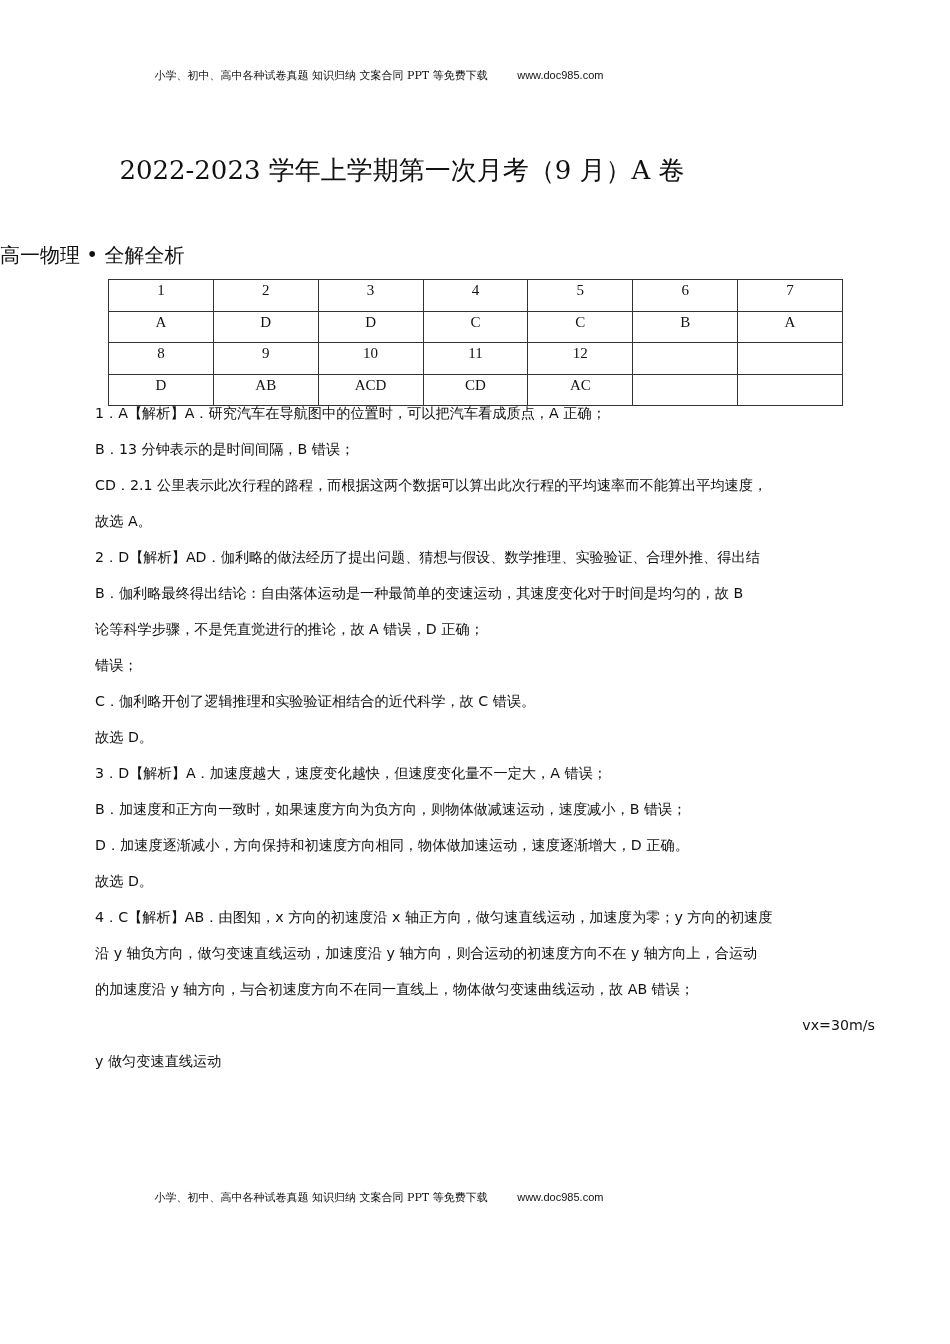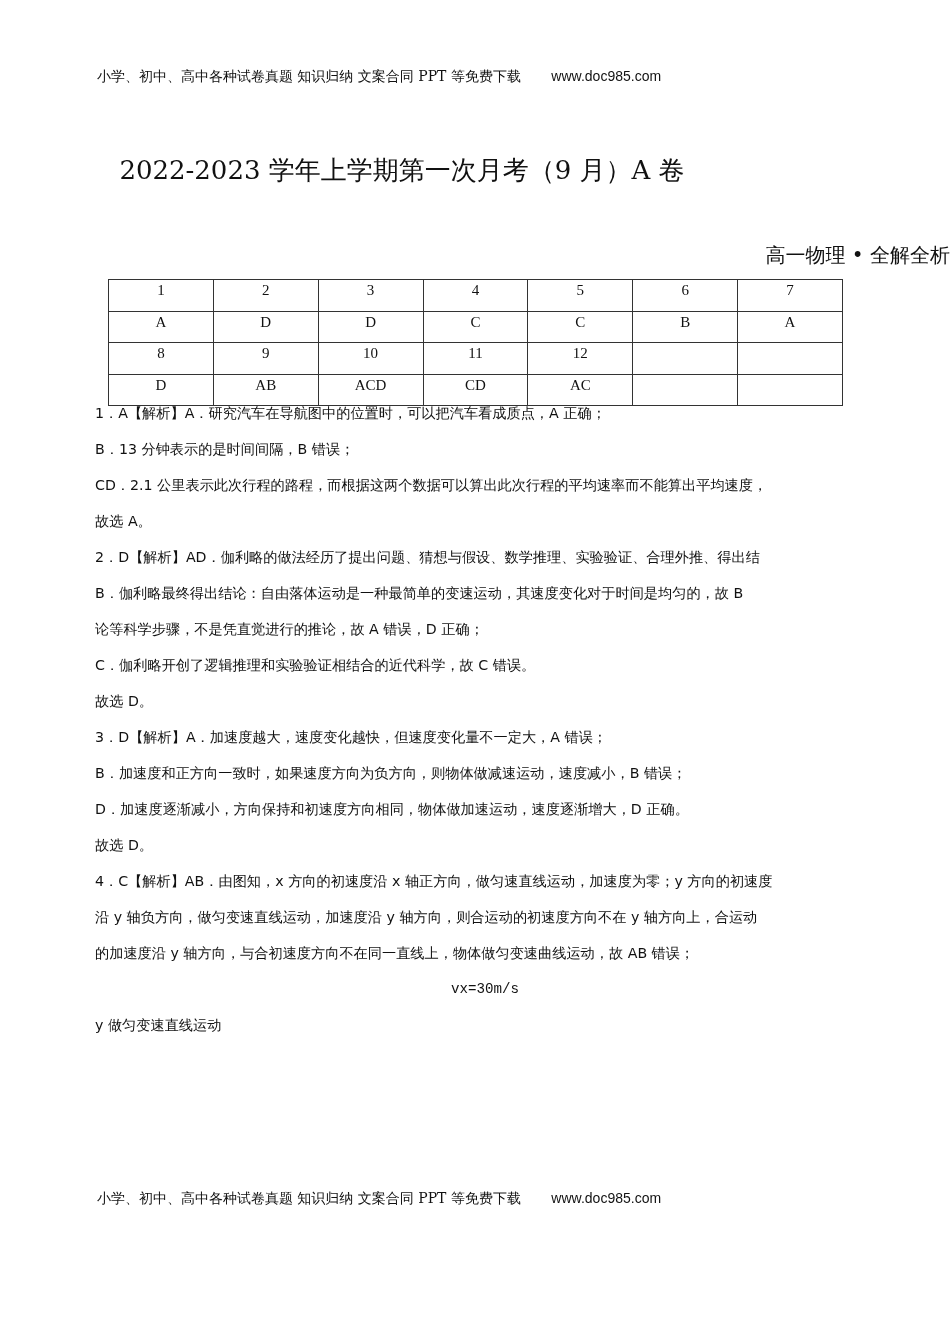--- a/index.html
+++ b/index.html
@@ -2,48 +2,48 @@
 <html><head>
   <meta charset="utf-8">
   <style>
     html, body { margin: 0; padding: 0; background: #ffffff; }
     body {
       width: 950px; height: 1344px; position: relative; overflow: hidden;
       font-family: "DejaVu Sans", sans-serif; color: #111;
     }
     .header, .footer {
       position: absolute; left: 0; width: 758px; text-align: center;
-      font-size: 14px; color: #111; font-family: "DejaVu Serif", serif;
+      font-size: 11px; color: #111; font-family: "DejaVu Serif", serif;
     }
     .header { top: 68px; }
     .footer { top: 1190px; }
     .header .url, .footer .url { margin-left: 26px; font-family: "Liberation Sans", sans-serif; }
     .title {
       position: absolute; top: 153px; left: 0; width: 804px; text-align: center;
       font-family: "DejaVu Serif", serif; font-size: 26px; font-weight: 500; letter-spacing: 0px;
     }
     .subtitle {
-      position: absolute; top: 242px; left: 0; width: 950px; text-align: right;
+      position: absolute; top: 242px; left: 0; width: 950px; text-align: left;
       font-family: "DejaVu Serif", serif; font-size: 20px;
     }
     table.answers {
       position: absolute; top: 279px; left: 108px; width: 735px;
       border-collapse: collapse; table-layout: fixed;
       font-family: "Liberation Serif", serif; font-size: 15px;
     }
     table.answers td {
       border: 1px solid #333; height: 28.5px; text-align: center; vertical-align: top;
       padding: 2px 0 0 0;
     }
     .body-text {
       position: absolute; left: 87px; width: 780px;
       font-family: "DejaVu Sans", sans-serif; font-size: 14.2px; line-height: 36px; margin-left: 8px;
     }
     .para { white-space: nowrap; height: 36px; }
-    .center { text-align: center; font-family: Liberation Mono, monospace; }
+    .center { text-align: right; }
   </style>
 </head>
 <body>
 
 <div class="header">
   <span>小学、初中、高中各种试卷真题  知识归纳  文案合同  PPT 等免费下载</span>
   <span class="url">www.doc985.com</span>
 </div>
 
 <div class="title">2022-2023 学年上学期第一次月考（9 月）A 卷</div>
@@ -91,20 +91,21 @@
 </table>
 
 <div class="body-text" style="top: 395px;">
   <div class="para">1．A【解析】A．研究汽车在导航图中的位置时，可以把汽车看成质点，A 正确；</div>
   <div class="para">B．13 分钟表示的是时间间隔，B 错误；</div>
   <div class="para">CD．2.1 公里表示此次行程的路程，而根据这两个数据可以算出此次行程的平均速率而不能算出平均速度，</div>
   <div class="para">故选 A。</div>
   <div class="para">2．D【解析】AD．伽利略的做法经历了提出问题、猜想与假设、数学推理、实验验证、合理外推、得出结</div>
   <div class="para">B．伽利略最终得出结论：自由落体运动是一种最简单的变速运动，其速度变化对于时间是均匀的，故 B</div>
   <div class="para">论等科学步骤，不是凭直觉进行的推论，故 A 错误，D 正确；</div>
+  <div class="para">错误；</div>
   <div class="para">C．伽利略开创了逻辑推理和实验验证相结合的近代科学，故 C 错误。</div>
   <div class="para">故选 D。</div>
   <div class="para">3．D【解析】A．加速度越大，速度变化越快，但速度变化量不一定大，A 错误；</div>
   <div class="para">B．加速度和正方向一致时，如果速度方向为负方向，则物体做减速运动，速度减小，B 错误；</div>
   <div class="para">D．加速度逐渐减小，方向保持和初速度方向相同，物体做加速运动，速度逐渐增大，D 正确。</div>
   <div class="para">故选 D。</div>
   <div class="para">4．C【解析】AB．由图知，x 方向的初速度沿 x 轴正方向，做匀速直线运动，加速度为零；y 方向的初速度</div>
   <div class="para">沿 y 轴负方向，做匀变速直线运动，加速度沿 y 轴方向，则合运动的初速度方向不在 y 轴方向上，合运动</div>
   <div class="para">的加速度沿 y 轴方向，与合初速度方向不在同一直线上，物体做匀变速曲线运动，故 AB 错误；</div>
   <div class="para center">vx=30m/s</div>

